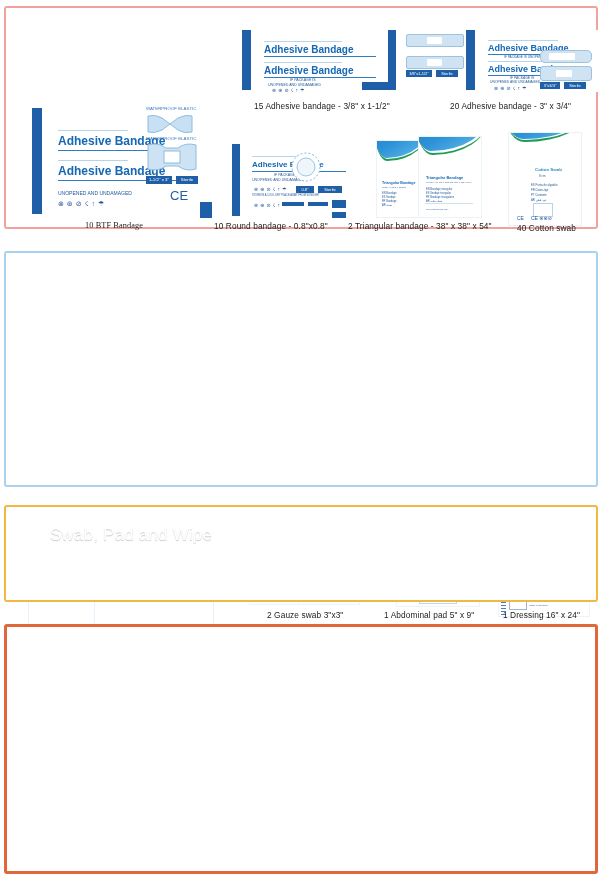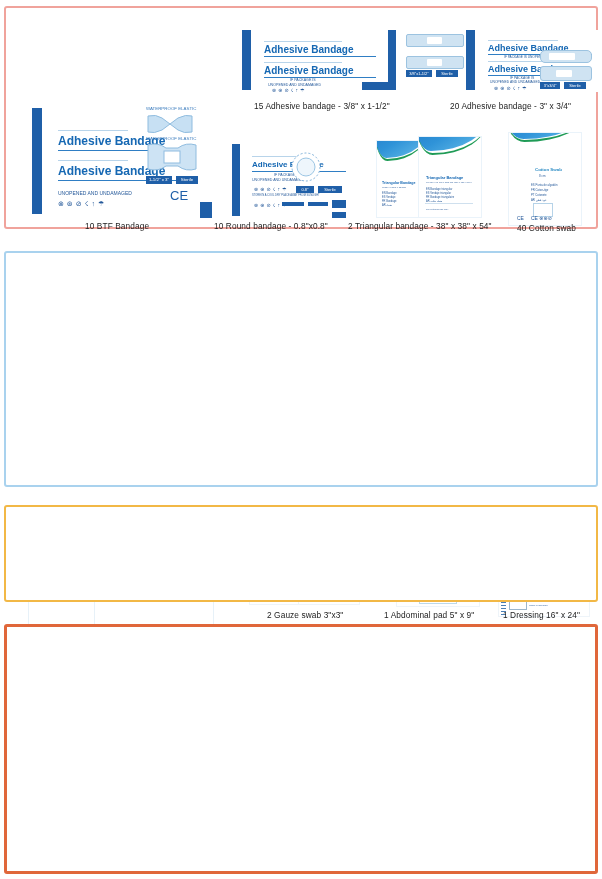--- a/index.html
+++ b/index.html
@@ -139,21 +139,21 @@
       <path d="M2 3 Q10 1 16 5 L24 11 L32 5 Q40 1 46 3 L46 19 Q38 21 32 17 L24 11 L16 17 Q8 21 2 19 Z" fill="#c7e0f3" stroke="#8fbcdf" stroke-width="1"></path>
     </svg>
     <div class="micro" style="left:140px;top:128px;font-size:4.4px;color:#3b7cbe;">WATERPROOF  ELASTIC</div>
     <svg style="position:absolute;left:140px;top:134px;width:52px;height:30px;" viewBox="0 0 52 30">
       <path d="M2 3 Q12 0 20 6 L32 6 Q40 0 50 3 L50 27 Q40 30 32 24 L20 24 Q12 30 2 27 Z" fill="#cde3f4" stroke="#8fbcdf" stroke-width="1"></path>
       <rect x="18" y="9" width="16" height="12" fill="#ffffff" stroke="#8fbcdf" stroke-width="1"></rect>
     </svg>
     <div class="tagb" style="left:140px;top:168px;width:26px;height:8px;font-size:4.4px;text-align:center;line-height:8px;">1-1/2" x 3"</div>
     <div class="tagb" style="left:170px;top:168px;width:22px;height:8px;font-size:4.4px;text-align:center;line-height:8px;">Sterile</div>
     <div style="position:absolute;left:164px;top:180px;font-size:13px;color:#1f5fa8;">CE</div>
-    <div class="cap" style="left:79px;top:213px;">10 BTF Bandage</div>
+    <div class="cap" style="left:79px;top:213px;font-family:Liberation Serif, serif;">10 BTF Bandage</div>
 
     <div class="pkg" style="left:226px;top:136px;width:124px;height:74px;">
       <div class="bar" style="left:0;top:0;width:8px;height:72px;"></div>
       <div class="fine" style="left:20px;top:12px;width:58px;"></div>
       <div class="ttl" style="left:20px;top:16px;font-size:8px;">Adhesive Bandage</div>
       <div class="rule" style="left:20px;top:27px;width:94px;"></div>
       <div class="micro" style="left:42px;top:29px;font-size:3.6px;">IF PACKAGE IS</div>
       <div class="micro" style="left:20px;top:34px;font-size:3.6px;">UNOPENED AND UNDAMAGED</div>
       <div class="micro" style="left:22px;top:42px;font-size:5px;letter-spacing:2px;">⊗⊛⊘☇↑☂</div>
       <div class="micro" style="left:20px;top:50px;font-size:2.6px;">STORE IN A COOL DRY PLACE AWAY FROM SUNLIGHT</div>
@@ -210,20 +210,25 @@
       <div class="micro" style="left:22px;top:65px;font-size:2.8px;">AR عود قطن</div>
       <div style="position:absolute;left:24px;top:70px;width:18px;height:12px;border:1px solid #b6d3e8;"></div>
       <div class="micro" style="left:8px;top:82px;font-size:5px;">CE</div>
       <div class="micro" style="left:22px;top:82px;font-size:5px;">CE ⊗⊛⊘</div>
     </div>
     <div class="cap" style="left:511px;top:215px;">40 Cotton swab</div>
   </div>
 
   <div class="section sec2">
 
+    <div class="bubble b2">
+      <div class="inner"></div>
+      <div class="tail"></div>
+      <div class="txt">Swab, Pad and Wipe</div>
+    </div>
 
     <div class="sws" style="left:22px;top:333px;width:98px;height:118px;border:1px solid #e7f1f8;">
 
       <div class="micro" style="left:30px;top:40px;font-size:5px;font-weight:bold;color:#1668b3;">Non-Adherent Pad</div>
       <div class="micro" style="left:30px;top:48px;font-size:3px;">7.5 cm x 7.5 cm (3" x 3")</div>
       <div class="micro" style="left:16px;top:58px;font-size:3px;">ES Almohadilla no adherente</div>
       <div class="micro" style="left:16px;top:65px;font-size:3px;">FR Compresse non adherent</div>
       <div class="micro" style="left:16px;top:72px;font-size:3px;">PT Compressa não aderente</div>
       <div class="micro" style="left:16px;top:79px;font-size:3px;">AR ضمادة غير ملتصقة</div>
       <div style="position:absolute;left:30px;top:86px;width:40px;height:20px;border:1px solid #bcd8ea;"></div>

